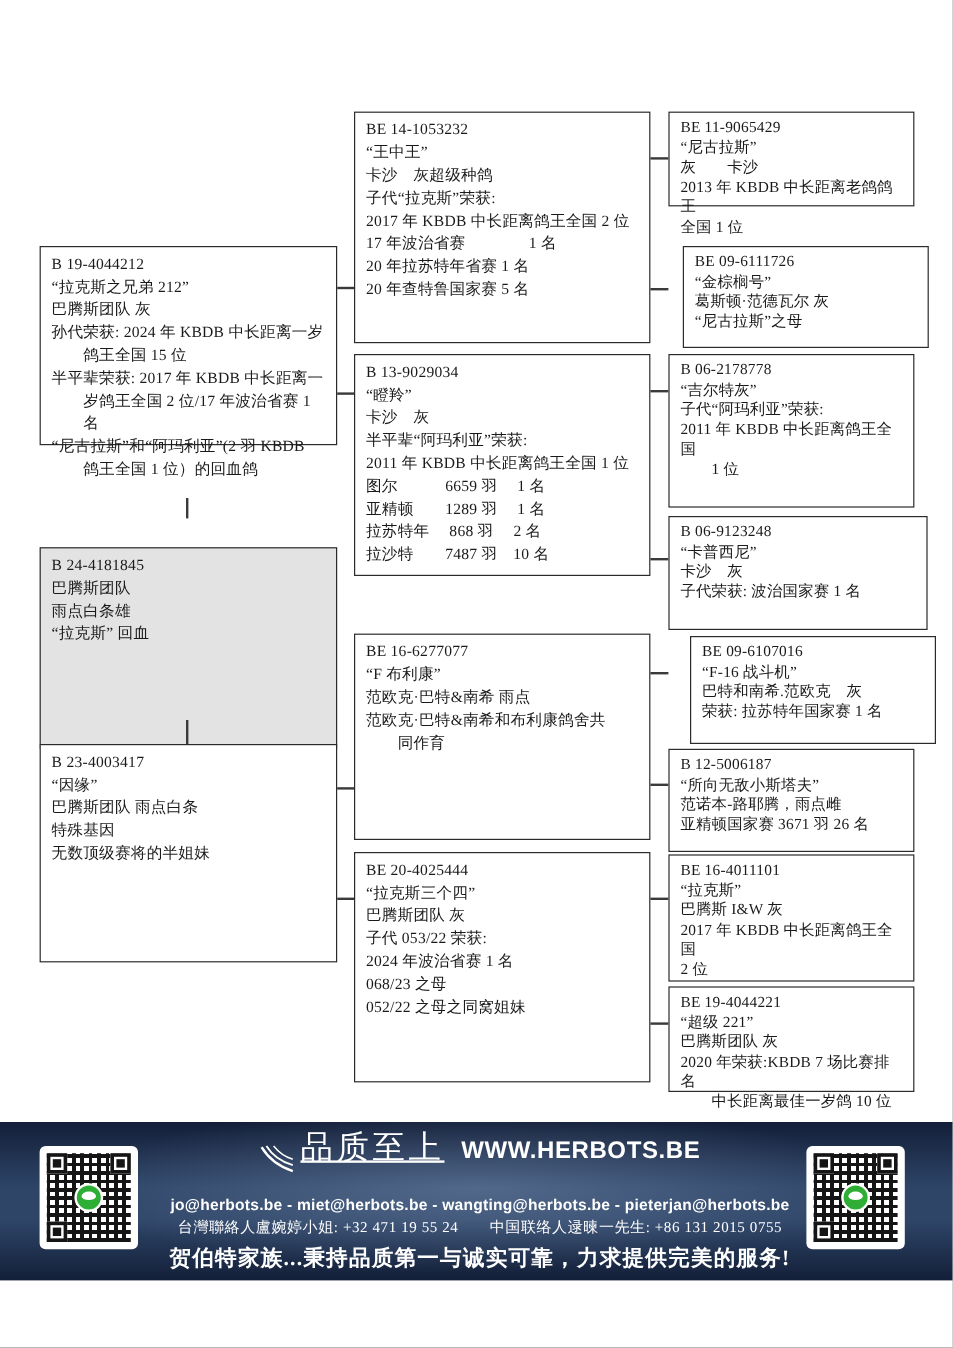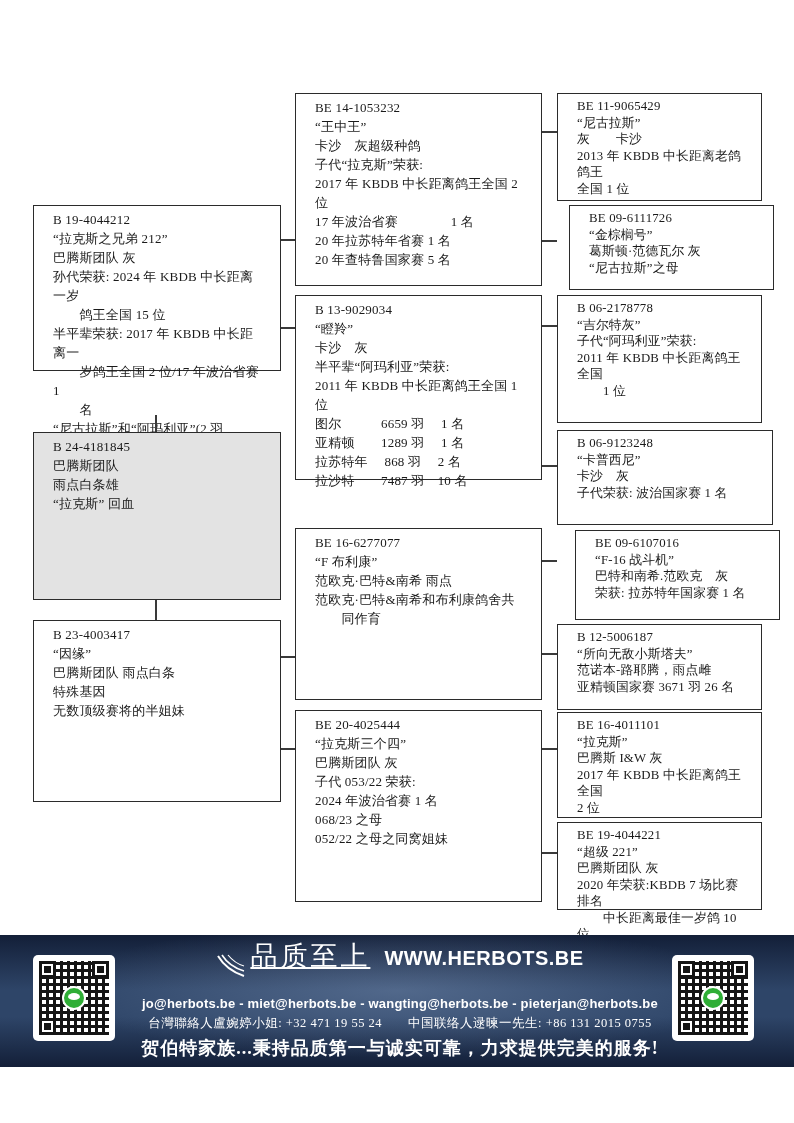--- a/index.html
+++ b/index.html
@@ -11,23 +11,23 @@
     font-family:"Liberation Serif","DejaVu Serif",serif;
     color:#1a1a1a;
     overflow:hidden;
   }
   
   .pbox{
     position:absolute;
     border:1.5px solid #2b2b2b;
     background:#ffffff;
     box-sizing:border-box;
-    padding:4px 19px;
-  }
-  .pbox.subject{background:#e3e3e3;}
+    padding:4px 9px;
+  }
+  .pbox.subject{background:#e3e3e3;margin-top:24px;}
   .pbox-lines{
     font-size:13px;
     line-height:19px;
     white-space:pre-wrap;
     letter-spacing:0.2px;
   }
   .col-right .pbox-lines{line-height:16.5px;font-size:12.8px;}
   
   .hline,.vline{position:absolute;background:#3a3a3a;}
   .hline{height:1.5px;}
@@ -132,21 +132,21 @@
 
   <div class="pbox" style="left:295px;top:528px;width:247px;height:172px">
     <div class="pbox-lines">BE 16-6277077<br>“F 布利康”<br>范欧克·巴特&amp;南希 雨点<br>范欧克·巴特&amp;南希和布利康鸽舍共<br>　　同作育</div>
   </div>
 
   <div class="pbox" style="left:295px;top:710px;width:247px;height:192px">
     <div class="pbox-lines">BE 20-4025444<br>“拉克斯三个四”<br>巴腾斯团队 灰<br>子代 053/22 荣获:<br>2024 年波治省赛 1 名<br>068/23 之母<br>052/22 之母之同窝姐妹</div>
   </div>
 
   <div class="col-right">
-    <div class="pbox" style="left:557px;top:93px;width:205px;height:108px">
+    <div class="pbox" style="left:557px;top:93px;width:205px;height:79px">
       <div class="pbox-lines">BE 11-9065429<br>“尼古拉斯”<br>灰　　卡沙<br>2013 年 KBDB 中长距离老鸽鸽王<br>全国 1 位</div>
     </div>
     <div class="pbox" style="left:569px;top:205px;width:205px;height:85px">
       <div class="pbox-lines">BE 09-6111726<br>“金棕榈号”<br>葛斯顿·范德瓦尔 灰<br>“尼古拉斯”之母</div>
     </div>
     <div class="pbox" style="left:557px;top:295px;width:205px;height:128px">
       <div class="pbox-lines">B 06-2178778<br>“吉尔特灰”<br>子代“阿玛利亚”荣获:<br>2011 年 KBDB 中长距离鸽王全国<br>　　1 位</div>
     </div>
     <div class="pbox" style="left:557px;top:430px;width:216px;height:95px">
       <div class="pbox-lines">B 06-9123248<br>“卡普西尼”<br>卡沙　灰<br>子代荣获: 波治国家赛 1 名</div>

